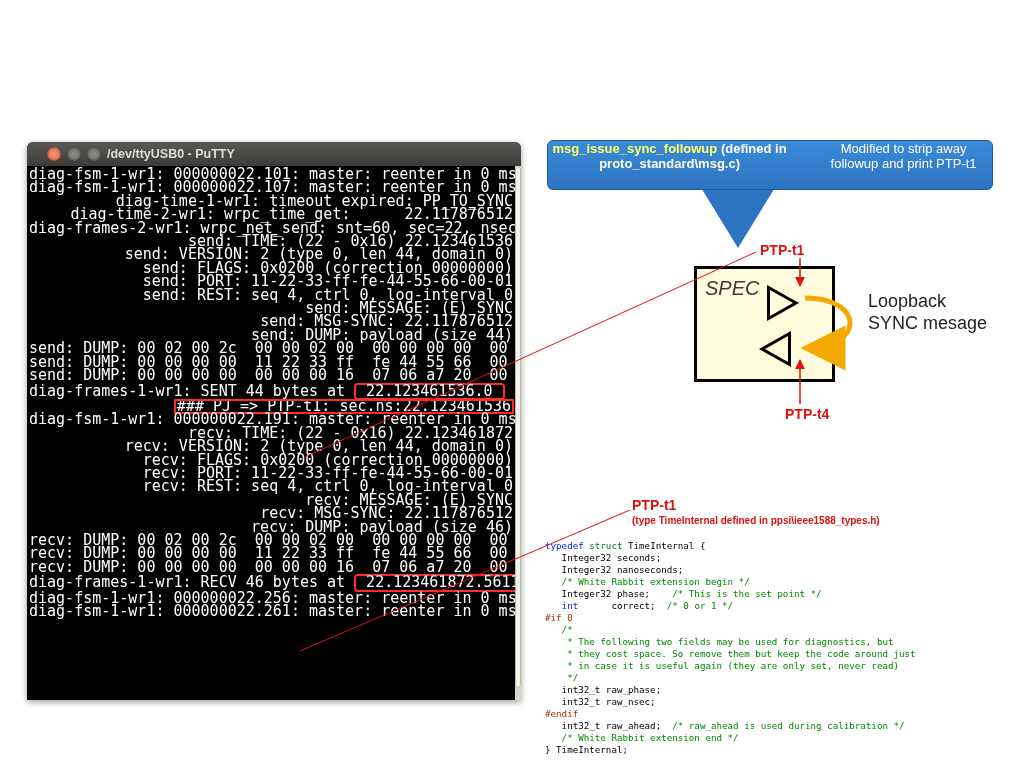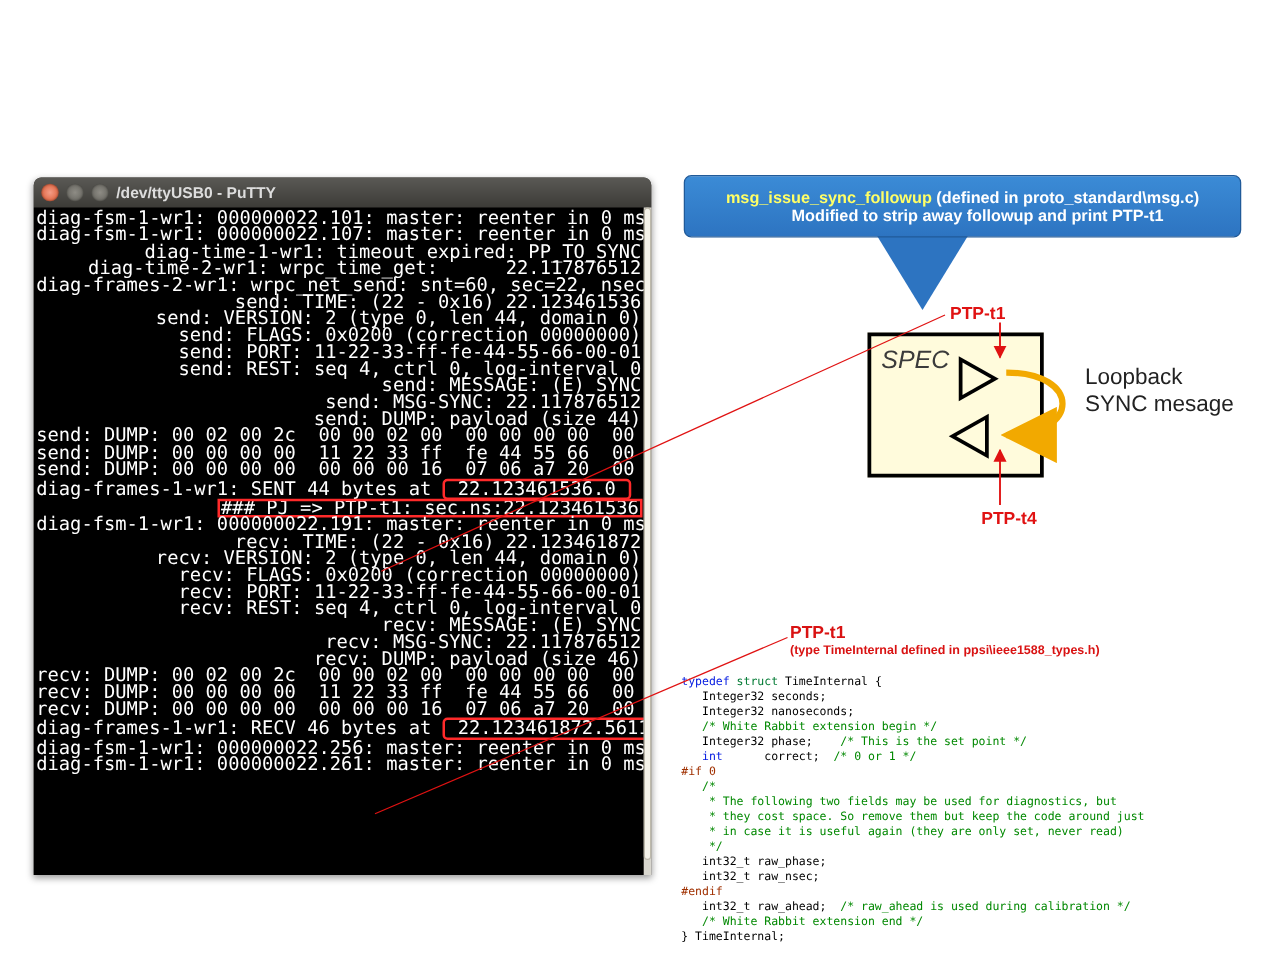--- a/index.html
+++ b/index.html
@@ -22,21 +22,21 @@
     background: #3c3b37;
     border-radius: 6px 6px 0 0;
     box-shadow: 0 2px 6px rgba(0,0,0,.4);
   }
   .titlebar {
     height: 24px;
     background: linear-gradient(#5a5955,#3c3b37);
     border-radius: 6px 6px 0 0;
     display: flex;
     align-items: center;
-    padding: 0 6px;
+    padding: 0 20px;
     gap: 6px;
     color: #ddd;
     font-size: 12.5px;
     font-weight: bold;
   }
   .wbtn { width: 14px; height: 14px; border-radius: 50%; box-shadow: inset 0 0 2px rgba(0,0,0,.6);}
   .wbtn.close { background: radial-gradient(#f39d87,#d9532b); }
   .wbtn.min   { background: radial-gradient(#8e8c85,#5f5e58); }
   .wbtn.max   { background: radial-gradient(#8e8c85,#5f5e58); }
   .term {
@@ -89,33 +89,33 @@
     width: 444px;
     height: 48px;
     background: linear-gradient(#3b8bd6,#2d74c1);
     border: 1px solid #205a99;
     border-radius: 6px;
     color: #fff;
     font-size: 13px;
     font-weight: bold;
     text-align: center;
     display: flex;
-    flex-direction: column;
+    flex-direction: row;
     justify-content: center;
   }
   .callout-tail {
     position: absolute;
     left: 700px;
     top: 186px;
     width: 0; height: 0;
     border-left: 38px solid transparent;
     border-right: 38px solid transparent;
     border-top: 62px solid #2d74c1;
   }
-  .callout .sub { font-weight: bold; margin-left: 24px; }
+  .callout .sub { font-weight: normal; margin-left: 24px; }
 
   
   .specbox {
     position: absolute;
     left: 694px;
     top: 266px;
     width: 135px;
     height: 110px;
     background: #fffbdc;
     border: 3px solid #000;

